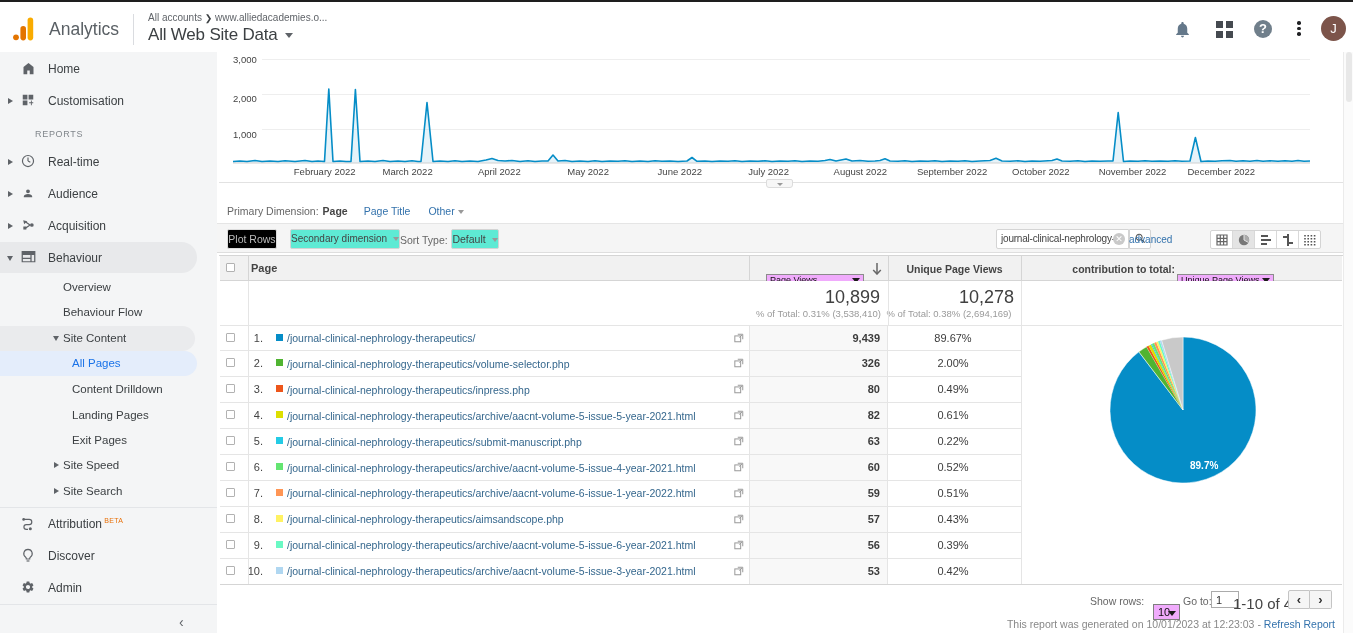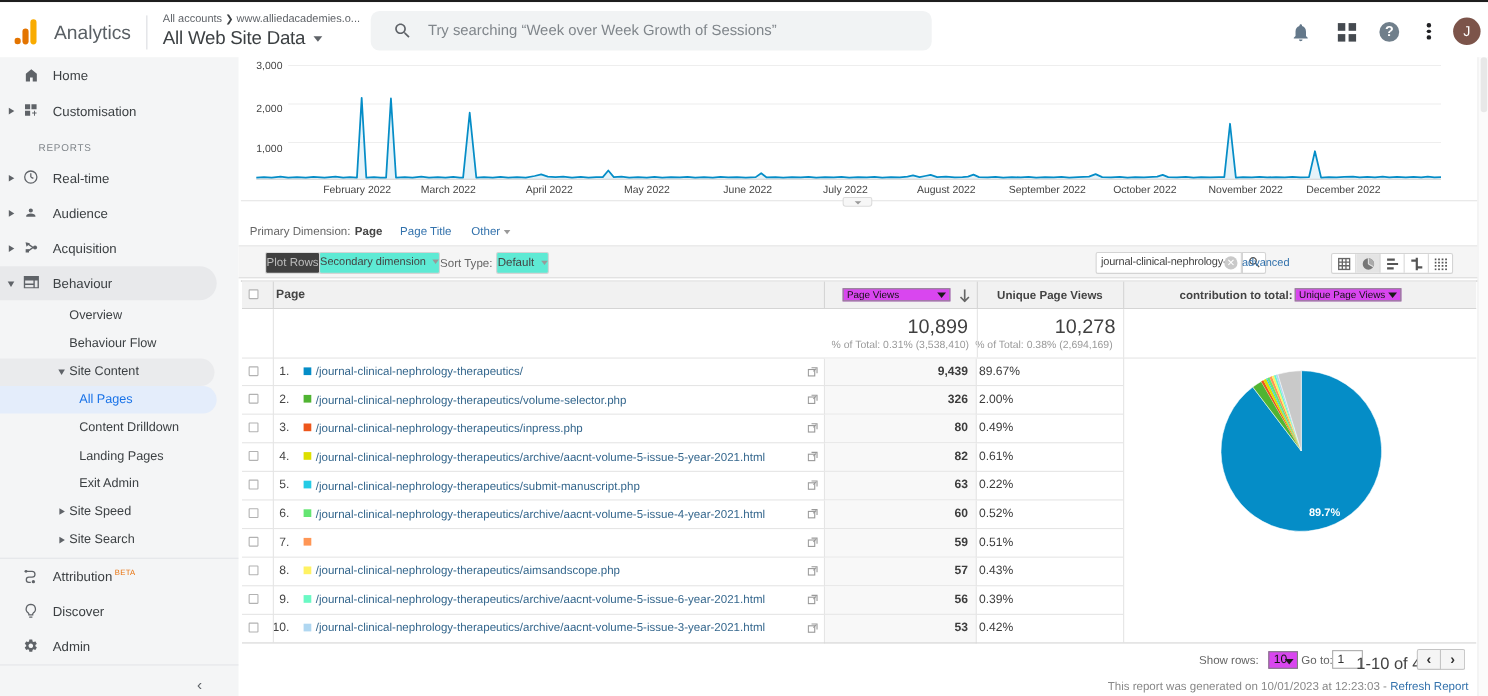--- a/index.html
+++ b/index.html
@@ -43,21 +43,21 @@
 #chartbtn { left:549px; top:127px; width:27px; height:9px; background:#f7f7f7; border:1px solid #dcdcdc; border-radius:2px 2px 3px 3px; }
 #chartbtn div { margin:2.5px auto 0; width:0; height:0; border-left:3px solid transparent; border-right:3px solid transparent; border-top:3.5px solid #9a9a9a; }
 #primdim { left:10px; top:153px; font-size:10.5px; color:#666; }
 #primdim b { color:#444; font-weight:bold; margin-left:4px; }
 #primdim .lnk { color:#3372ac; margin-left:16px; }
 #primdim .oth { color:#3372ac; margin-left:18px; }
 .smalltri { display:inline-block; width:0; height:0; border-left:3.5px solid transparent; border-right:3.5px solid transparent; border-top:4px solid #999; margin-left:3px; vertical-align:middle; }
 
 #toolbar { left:0px; top:171px; width:1126px; height:30px; background:#f5f5f5; border-top:1px solid #e5e5e5; border-bottom:1px solid #dedede; }
 .tbtn { position:absolute; height:20px; white-space:nowrap; font-size:10.5px; color:#444; background:#5eead4; border:1px solid #d4d4d4; border-radius:2px; line-height:18px; text-align:center; }
-#plotrows { left:24px; top:5px; width:50px; color:#bcbcbc; background:#404040; border-color:#ddd; }
+#plotrows { left:10px; top:5px; width:50px; color:#bcbcbc; background:#000000; border-color:#ddd; }
 #secdim { left:73px; top:5px; width:110px; }
 #sorttype-lbl { position:absolute; left:183px; top:10px; font-size:10.5px; color:#666; }
 #defaultbtn { left:234px; top:5px; width:48px; }
 #searchbox { position:absolute; left:779px; top:5px; width:133px; height:20px; background:#fff; border:1px solid #d4d4d4; border-radius:2px 0 0 2px; font-size:10px; color:#444; line-height:18px; padding-left:4px; letter-spacing:-0.2px; white-space:nowrap; overflow:hidden; }
 #clearx { position:absolute; right:3px; top:3px; width:12px; height:12px; border-radius:50%; background:#c9c9c9; color:#fff; font-size:9px; line-height:12px; text-align:center; }
 #magbtn { position:absolute; left:912px; top:5px; width:22px; height:20px; background:#fff; border:1px solid #d4d4d4; border-radius:0 2px 2px 0; }
 #advanced { position:absolute; left:912px; top:10px; font-size:10px; color:#3372ac; }
 #viewgroup { position:absolute; left:993px; top:6px; width:111px; height:19px; border:1px solid #d4d4d4; border-radius:2px; background:#fff; }
 .vseg { position:absolute; top:0; width:22px; height:17px; border-right:1px solid #d9d9d9; }
 .vseg.sel { background:#e4e4e4; }
@@ -65,53 +65,47 @@
 #gatable { left:2px; top:203px; width:1124px; border:1px solid #d5d5d5; border-bottom:none; }
 #thead { position:absolute; left:0; top:0; width:1122px; height:25px; background:#f1f1f1; border-bottom:1px solid #d5d5d5; }
 .cdiv { position:absolute; top:0; width:1px; background:#d5d5d5; }
 #summary { position:absolute; left:0; top:25px; width:1122px; height:43.5px; background:#fff; }
 .row { position:absolute; left:0; width:801px; height:26px; border-top:1px solid #e5e5e5; font-size:11px; }
 .row .num { position:absolute; left:24px; width:19px; text-align:right; top:6px; color:#444; }
 .row .sw { position:absolute; left:56px; top:8px; width:7px; height:7px; }
 .row .lnk { position:absolute; left:67px; top:6.5px; color:#35678d; font-size:10.5px; }
 .row .pv { position:absolute; left:529px; top:0; width:139px; height:26px; background:#f8f8f8; border-left:1px solid #e5e5e5; border-right:1px solid #e5e5e5;}
 .row .pvv { position:absolute; left:529px; top:6px; width:131px; text-align:right; font-weight:bold; color:#3c3c3c; }
-.row .pct { position:absolute; left:670px; top:6px; width:126px; text-align:left; color:#3c3c3c; }
+.row .pct { position:absolute; left:670px; top:6px; width:126px; text-align:center; color:#3c3c3c; }
 .cb { position:absolute; width:9px; height:9px; border:1px solid #b2b2b2; border-radius:1px; background:#fff; }
 .oin { position:absolute; left:514px; top:7px; }
 
 #pager { left:0; top:537px; width:1126px; height:28px; font-size:11px; color:#666; }
 #genline { left:0; top:566px; width:1126px; font-size:10.5px; color:#888; }
 .blue { color:#3372ac; }
-.selbox { position:absolute; height:12px; background:#d946ef; border:1px solid #8c8c8c; font-size:9px; color:#111; line-height:10px; padding-left:3px; white-space:nowrap; overflow:hidden; }
+.selbox { position:absolute; height:12px; background:#f0abfc; border:1px solid #8c8c8c; font-size:9px; color:#111; line-height:10px; padding-left:3px; white-space:nowrap; overflow:hidden;margin-top:12px; }
 .selcar { position:absolute; right:3px; top:2.5px; width:0; height:0; border-left:4px solid transparent; border-right:4px solid transparent; border-top:5px solid #1a1a1a; }
 #pager .selbox { height:16px; font-size:11px; line-height:14px; border-color:#7f7f7f; padding-left:4px; }
 #pager .selcar { top:6px; border-left-width:4.5px; border-right-width:4.5px; border-top-width:5.5px; }
 </style>
 </head>
 <body>
 <div id="page">
 <div class="abs" id="topstrip"></div>
 <div class="abs" id="header">
   <svg class="abs" id="ga-logo" width="22" height="32" viewBox="0 0 22 32">
     <circle cx="3" cy="24.3" r="2.9" fill="#e37400"></circle>
     <rect x="7.4" y="13" width="5.6" height="14.4" rx="2.8" fill="#e37400"></rect>
     <rect x="14.6" y="4.6" width="5.6" height="22.8" rx="2.8" fill="#f9ab00"></rect>
   </svg>
   <div class="abs" id="brand">Analytics</div>
   <div class="abs" id="hdr-div"></div>
   <div class="abs" id="crumb">All accounts <b style="font-size:9px;">❯</b> www.alliedacademies.o...</div>
   <div class="abs" id="viewname">All Web Site Data</div>
   <div class="abs" id="viewcaret"></div>
-  <div class="abs" id="searchpill">
-    <svg width="18" height="18" viewBox="0 0 24 24">
-          <path fill="#5f6368" d="M15.5 14h-.79l-.28-.27C15.41 12.59 16 11.11 16 9.5 16 5.91 13.09 3 9.5 3S3 5.91 3 9.5 5.91 16 9.5 16c1.61 0 3.09-.59 4.23-1.57l.27.28v.79l5 4.99L20.49 19l-4.99-5zm-6 0C7.01 14 5 11.99 5 9.5S7.01 5 9.5 5 14 7.01 14 9.5 11.99 14 9.5 14z"></path>
-        </svg>
-    <span>Try searching “Week over Week Growth of Sessions”</span>
-  </div>
   <svg class="abs" style="left:1173px;top:18px;" width="19" height="19" viewBox="0 0 24 24">
         <path fill="#64788a" d="M12 22c1.1 0 2-.9 2-2h-4c0 1.1.9 2 2 2zm6-6v-5c0-3.07-1.63-5.64-4.5-6.32V4c0-.83-.67-1.5-1.5-1.5s-1.5.67-1.5 1.5v.68C7.64 5.36 6 7.92 6 11v5l-2 2v1h16v-1l-2-2z"></path>
       </svg>
   <svg class="abs" style="left:1216px;top:19px;" width="17" height="17" viewBox="0 0 17 17">
     <rect x="0" y="0" width="7" height="7" fill="#454a50"></rect>
         <rect x="10" y="0" width="7" height="7" fill="#454a50"></rect>
     <rect x="0" y="10" width="7" height="7" fill="#454a50"></rect>
         <rect x="10" y="10" width="7" height="7" fill="#454a50"></rect>
   </svg>
   <div class="abs" style="left:1254px;top:18px;width:18px;height:18px;border-radius:50%;background:#707f8b;color:#fff;font-size:13px;font-weight:bold;text-align:center;line-height:18px;">?</div>
@@ -181,21 +175,21 @@
           <path fill="#5f6368" fill-rule="evenodd" d="M1 1h22v18H1Zm2 6.5v4.5h12V7.5Zm0 6.5v3.5h12V14Zm14-6.5v10h4v-10Z"></path>
         </svg>
     <span class="txt">Behaviour</span>
   </div>
   <div class="sub" style="top:228.5px;">Overview</div>
   <div class="sub" style="top:254px;">Behaviour Flow</div>
   <div class="sub" style="top:279.5px;text-align:center;"><span style="position:absolute;left:-10px;top:4px;width:0;height:0;border-left:3.5px solid transparent;border-right:3.5px solid transparent;border-top:5px solid #5f6368;"></span>Site Content</div>
   <div class="sub2" style="top:305px;color:#1a73e8;">All Pages</div>
   <div class="sub2" style="top:331px;">Content Drilldown</div>
   <div class="sub2" style="top:356.5px;">Landing Pages</div>
-  <div class="sub2" style="top:382px;">Exit Admin</div>
+  <div class="sub2" style="top:382px;">Exit Pages</div>
   <div class="sub" style="top:407px;"><span style="position:absolute;left:-9px;top:2.5px;width:0;height:0;border-top:3.5px solid transparent;border-bottom:3.5px solid transparent;border-left:5px solid #5f6368;"></span>Site Speed</div>
   <div class="sub" style="top:433px;"><span style="position:absolute;left:-9px;top:2.5px;width:0;height:0;border-top:3.5px solid transparent;border-bottom:3.5px solid transparent;border-left:5px solid #5f6368;"></span>Site Search</div>
   <div class="sdiv" style="top:455px;"></div>
 
   <div class="nav-item" style="top:471.5px;">
     <svg width="14" height="15" viewBox="0 0 24 24">
           <path fill="none" stroke="#5f6368" stroke-width="2" d="M5 5 h9 a4.5 4.5 0 0 1 0 9 h-5 a4 4 0 0 0 0 8 h3"></path>
           <circle cx="4.5" cy="5" r="2.3" fill="#5f6368"></circle>
           <circle cx="16" cy="21" r="2.6" fill="#5f6368"></circle>
         </svg>
@@ -396,20 +390,21 @@
               <path d="M6.5 5.5 L9.5 2.5" stroke="#999" stroke-width="1.2"></path>
             </svg></span>
   <div class="pv"></div>
   <span class="pvv">60</span>
   <span class="pct">0.52%</span>
 </div>
 <div class="row" style="top:223.9px;">
   <div class="cb" style="left:6px;top:7px;"></div>
   <span class="num">7.</span>
   <span class="sw" style="background:#ff9655;"></span>
+  <span class="lnk">/journal-clinical-nephrology-therapeutics/archive/aacnt-volume-6-issue-1-year-2022.html</span>
   <span class="oin"><svg width="10" height="10" viewBox="0 0 12 12">
               <rect x="1" y="3.5" width="7" height="7" fill="#fff" stroke="#999" stroke-width="1.2"></rect>
               <path d="M4.5 1.5 h6 v6" fill="none" stroke="#999" stroke-width="1.2"></path>
               <path d="M6.5 5.5 L9.5 2.5" stroke="#999" stroke-width="1.2"></path>
             </svg></span>
   <div class="pv"></div>
   <span class="pvv">59</span>
   <span class="pct">0.51%</span>
 </div>
 <div class="row" style="top:249.8px;">

